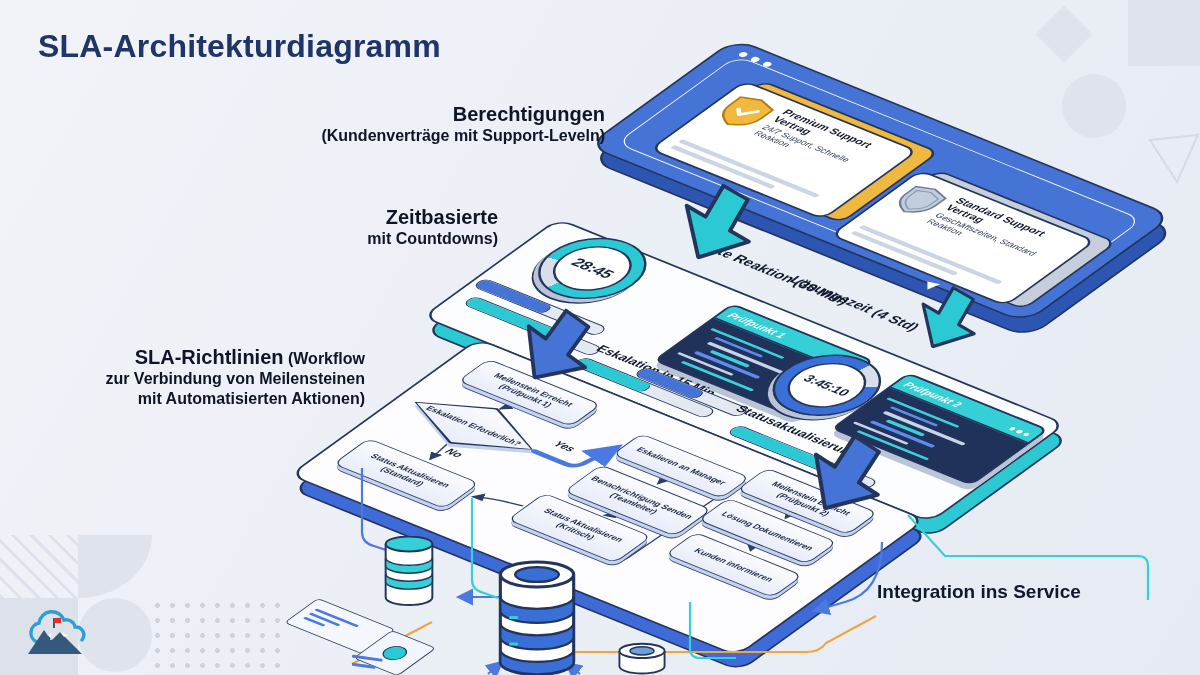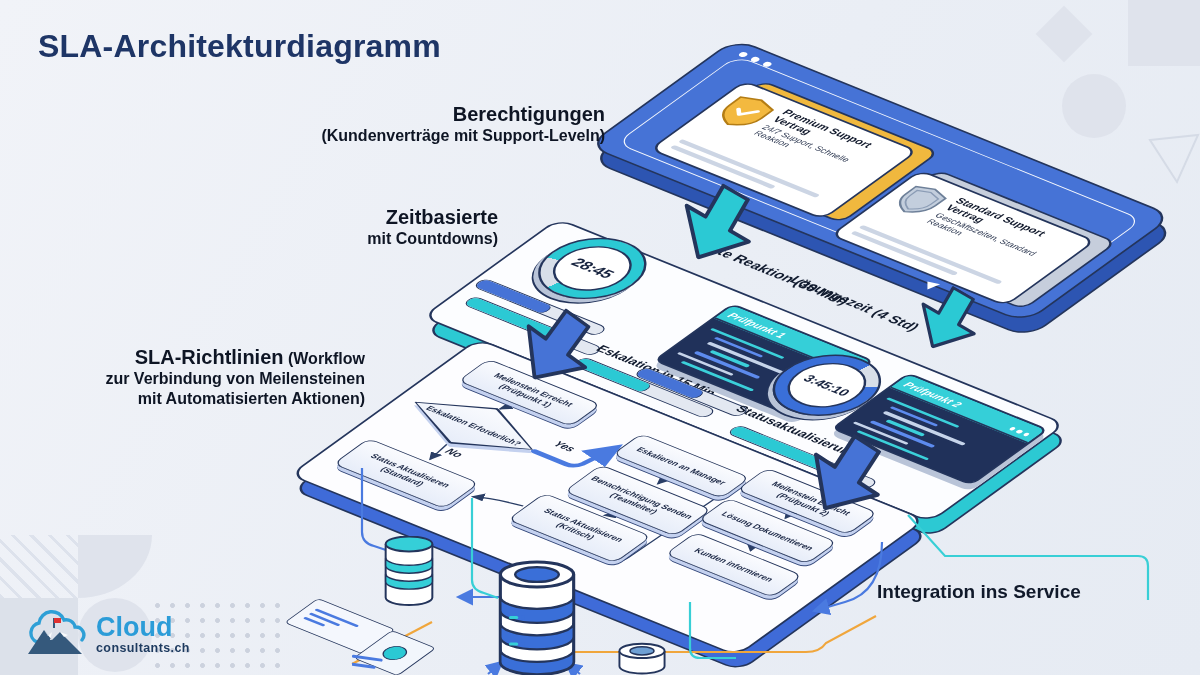--- a/index.html
+++ b/index.html
@@ -376,19 +376,15 @@
 
   <div id="logo">
     <svg width="64" height="48" viewBox="0 0 64 48">
       <path d="M13,32 a10,10 0 0 1 2,-19 a13,13 0 0 1 25,-3 a9,9 0 0 1 11,7 a8,8 0 0 1 7,13" fill="none" stroke="#2e9fd6" stroke-width="3.4" stroke-linecap="round"></path>
       <line x1="30" y1="8" x2="30" y2="18" stroke="#35597c" stroke-width="2"></line>
       <rect x="30" y="8" width="7" height="5" fill="#e03131"></rect>
       <path d="M4,44 L20,20 L28,30 L36,22 L58,44 Z" fill="#35597c"></path>
       <path d="M20,20 L24,26 L28,22 L26,30 L28,30 Z" fill="#ffffff" opacity="0.85"></path>
       <path d="M36,22 L40,27 L44,25 Z" fill="#ffffff" opacity="0.85"></path>
     </svg>
-    <div>
-      <div class="lname">Cloud</div>
-      <div class="ldomain">consultants.ch</div>
-    </div>
   </div>
 
 </div>
 
 </body></html>

